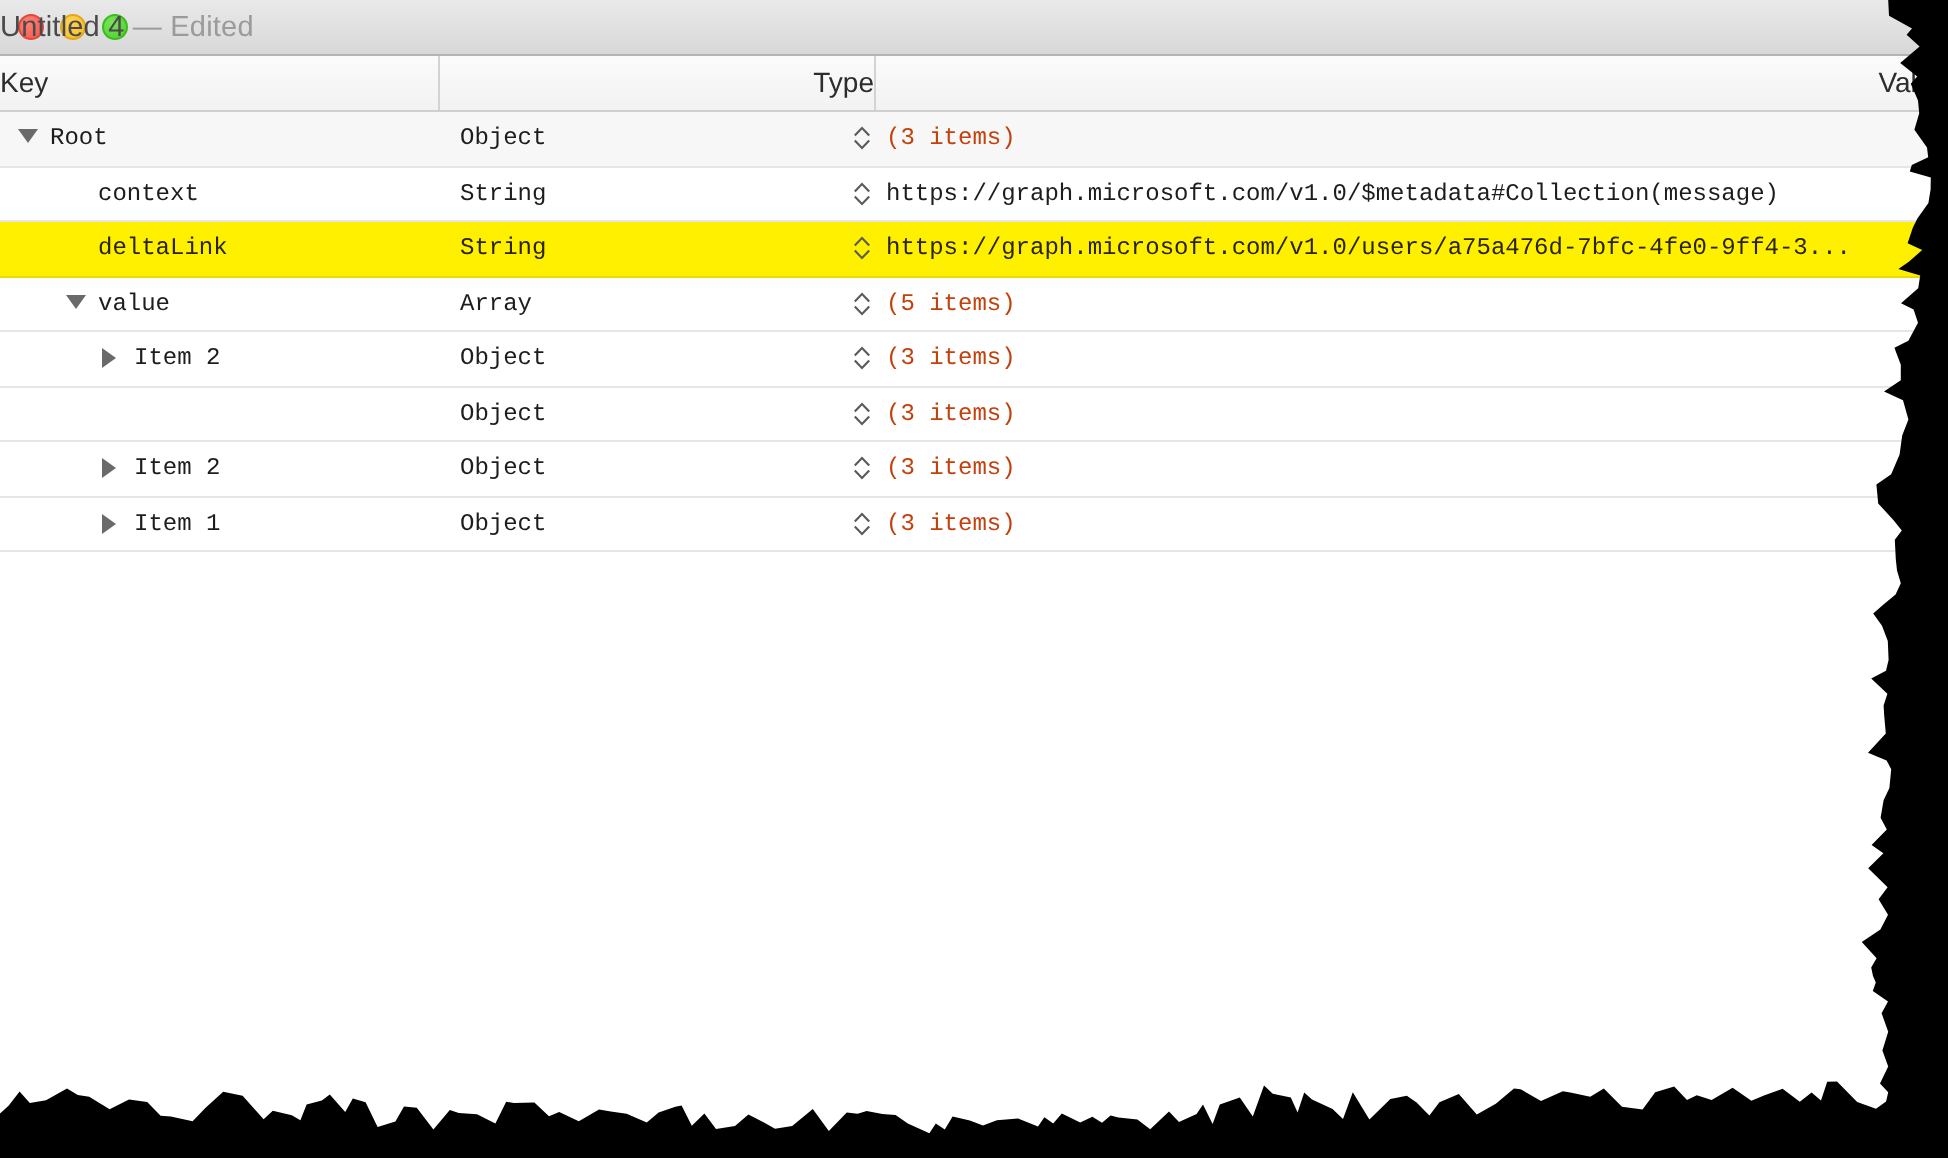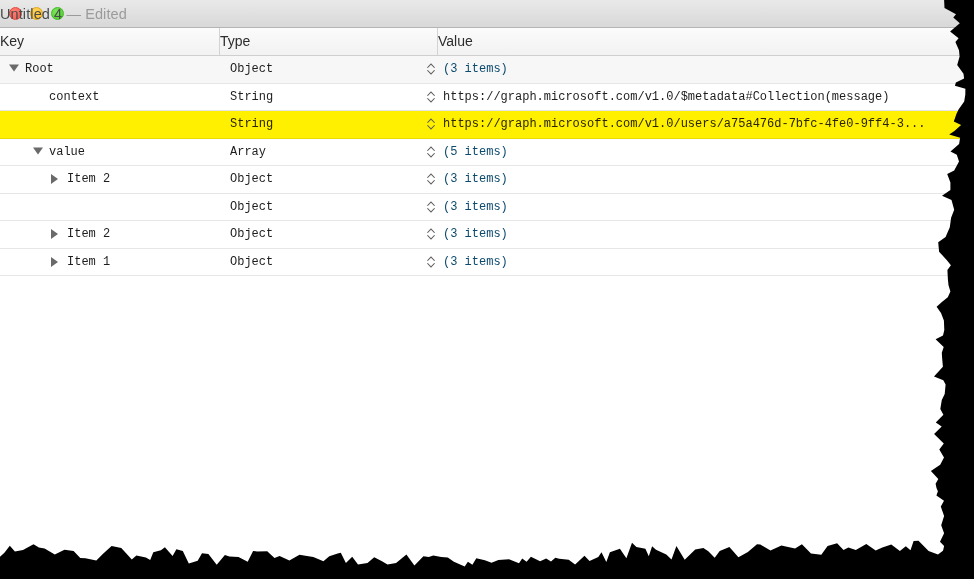--- a/index.html
+++ b/index.html
@@ -77,21 +77,21 @@
     position: absolute;
     top: 0;
     height: 27px;
     line-height: 27px;
     font-size: 14px;
     color: #2d2d2d;
     box-sizing: border-box;
     white-space: nowrap;
     overflow: hidden;
   }
-  .col-header.divided { border-left: 1px solid #d3d3d3; }
+  .col-header.divided { border-left: 1px solid #d3d3d3; text-align: right; }
   #hdr-key   { left: 0px;   width: 219px; }
   #hdr-type  { left: 219px; width: 218px; }
   #hdr-value { left: 437px; width: 537px; }
 
   
   #table-body {
     position: relative;
     background: #ffffff;
     height: 523px;
     overflow: hidden;
@@ -168,21 +168,21 @@
     left: 425px;
     top: 50%;
     transform: translateY(-50%);
     width: 12px;
     height: 16px;
     line-height: 0;
   }
   .stepper svg { display: block; }
 
   .value-text { display: inline-block; }
-  .value-text.muted { color: #0c4a6e; }
+  .value-text.muted { color: #c2410c; }
 
   
   #tear-right, #tear-bottom {
     position: absolute;
     pointer-events: none;
   }
   #tear-right {
     top: 0;
     right: 0;
     width: 60px;
@@ -245,20 +245,25 @@
         <div class="cell cell-type">String</div>
         <span class="stepper">
           <svg width="12" height="16" viewBox="0 0 12 16">
             <path d="M6 2.2 L10 6.4 L9.2 7.1 L6 3.7 L2.8 7.1 L2 6.4 Z" fill="#5b5b5b"></path>
             <path d="M6 13.8 L2 9.6 L2.8 8.9 L6 12.3 L9.2 8.9 L10 9.6 Z" fill="#5b5b5b"></path>
           </svg>
         </span>
         <div class="cell cell-value"><span class="value-text">https://graph.microsoft.com/v1.0/$metadata#Collection(message)</span></div>
       </div>
       <div class="row selected">
+        <div class="cell cell-key">
+          <span class="key-inner lvl1">
+            <span class="key-label">deltaLink</span>
+          </span>
+        </div>
         <div class="cell cell-type">String</div>
         <span class="stepper">
           <svg width="12" height="16" viewBox="0 0 12 16">
             <path d="M6 2.2 L10 6.4 L9.2 7.1 L6 3.7 L2.8 7.1 L2 6.4 Z" fill="#5b5b5b"></path>
             <path d="M6 13.8 L2 9.6 L2.8 8.9 L6 12.3 L9.2 8.9 L10 9.6 Z" fill="#5b5b5b"></path>
           </svg>
         </span>
         <div class="cell cell-value"><span class="value-text">https://graph.microsoft.com/v1.0/users/a75a476d-7bfc-4fe0-9ff4-3...</span></div>
       </div>
       <div class="row">

